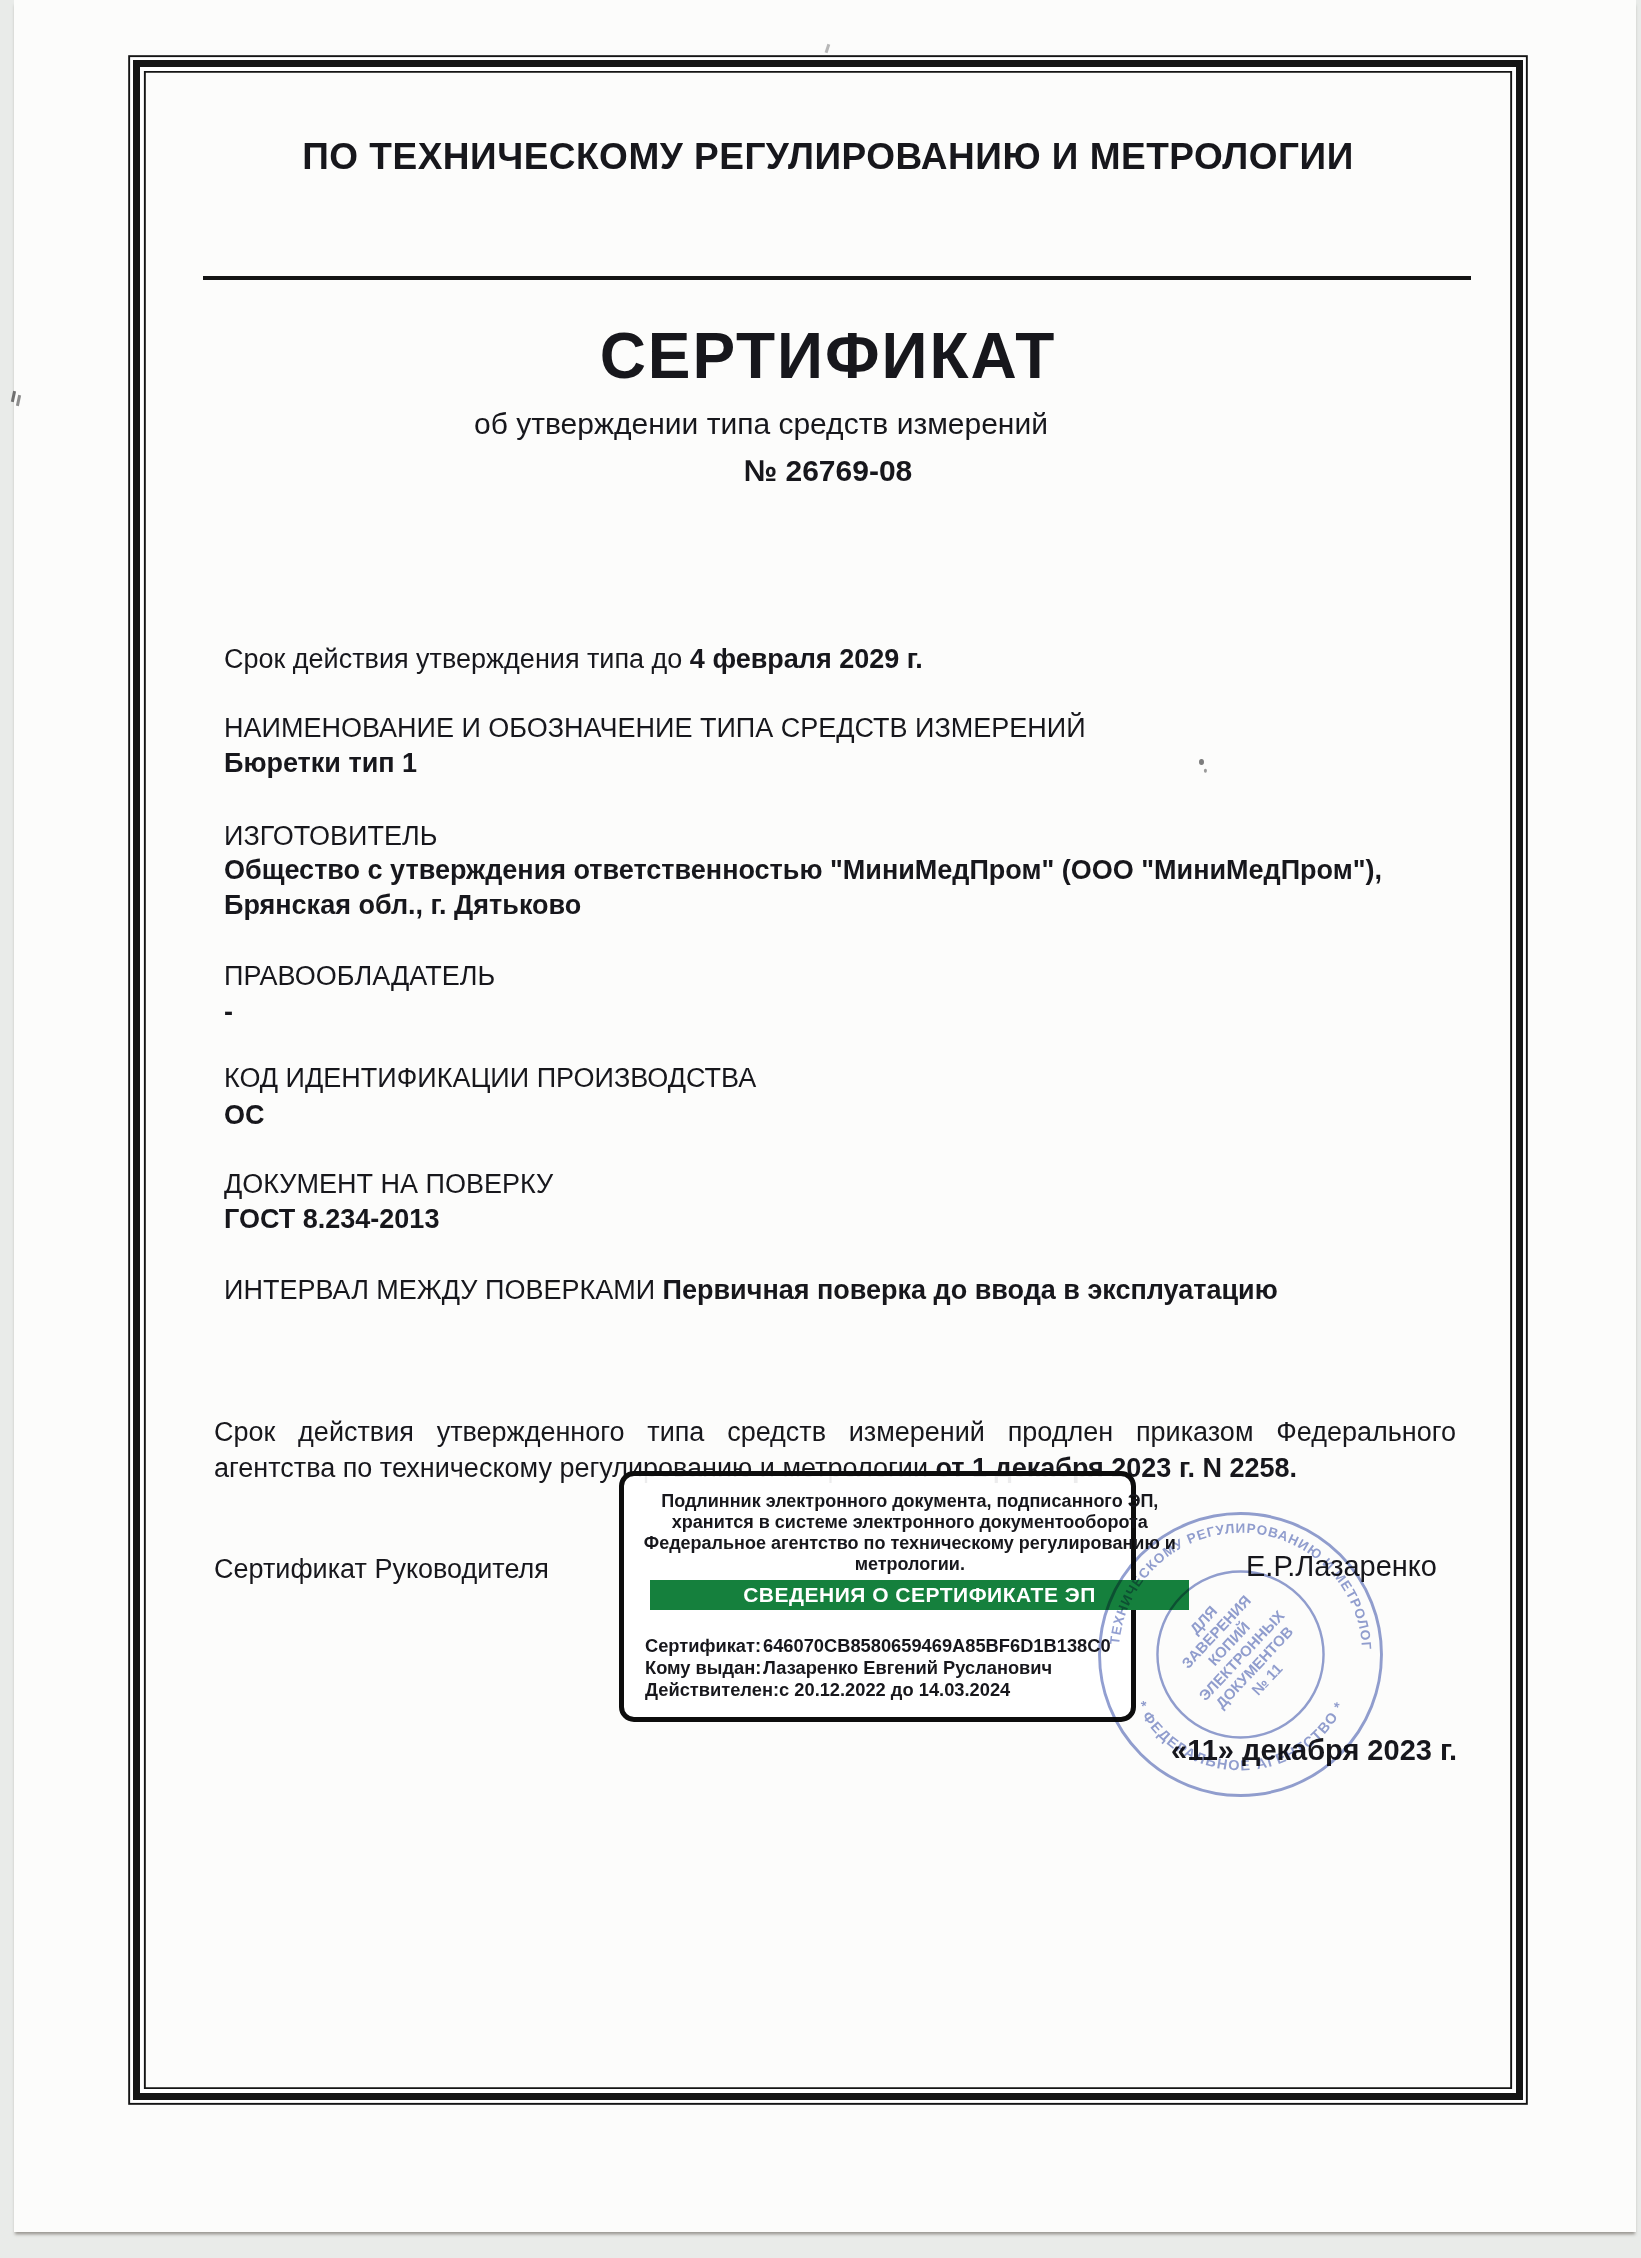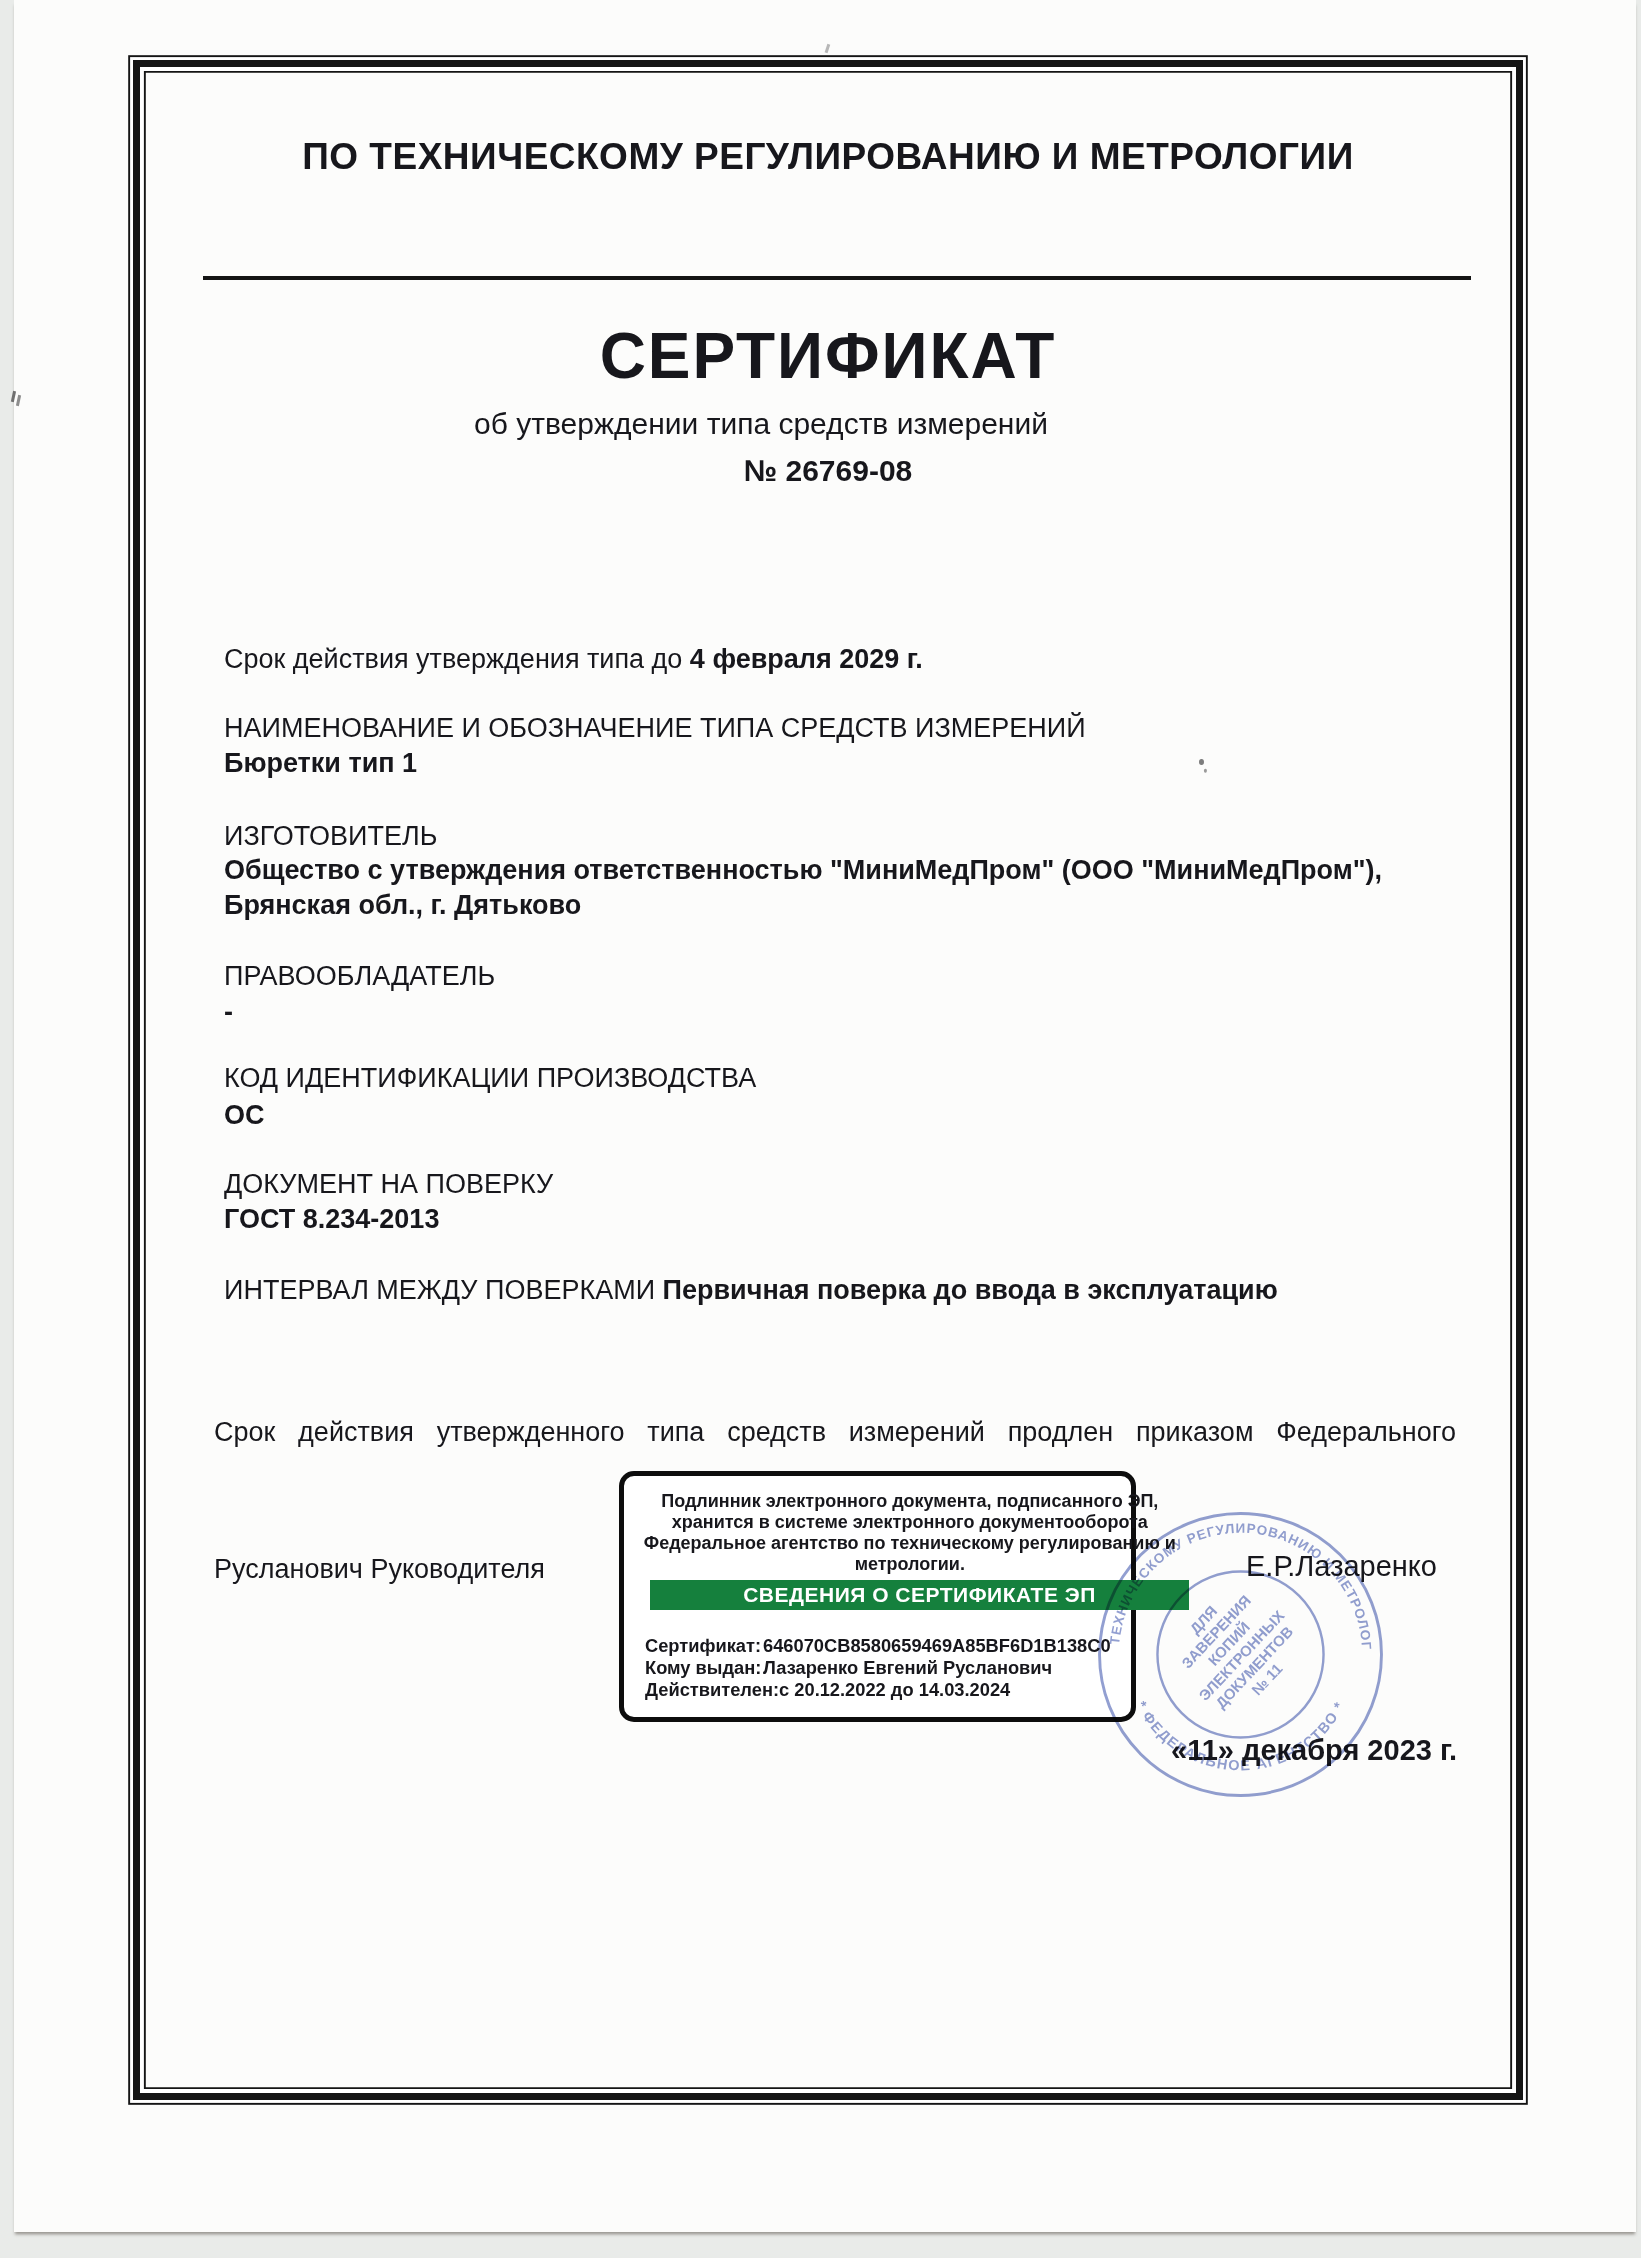--- a/index.html
+++ b/index.html
@@ -130,23 +130,26 @@
 
 <div class="tl" style="top:1168px">ДОКУМЕНТ НА ПОВЕРКУ</div>
 <div class="tl b" style="top:1203px">ГОСТ 8.234-2013</div>
 
 <div class="tl" style="top:1274px">
   <span>ИНТЕРВАЛ МЕЖДУ ПОВЕРКАМИ </span><span class="b">Первичная поверка до ввода в эксплуатацию</span>
 </div>
 
 <div class="para">
   <div class="just">Срок действия утвержденного типа средств измерений продлен приказом Федерального</div>
+  <div>
+    <span>агентства по техническому регулированию и метрологии </span><span class="b">от 1 декабря 2023 г. N 2258.</span>
+  </div>
 </div>
 
-<div class="sig-pos">Русланович Руководителя</div>
+<div class="sig-pos">Сертификат Руководителя</div>
 
 <div class="esign">
   <div class="head">
     <div>Подлинник электронного документа, подписанного ЭП,</div>
     <div>хранится в системе электронного документооборота</div>
     <div>Федеральное агентство по техническому регулированию и</div>
     <div>метрологии.</div>
   </div>
   <div class="bar">СВЕДЕНИЯ О СЕРТИФИКАТЕ ЭП</div>
   <div class="rows">

